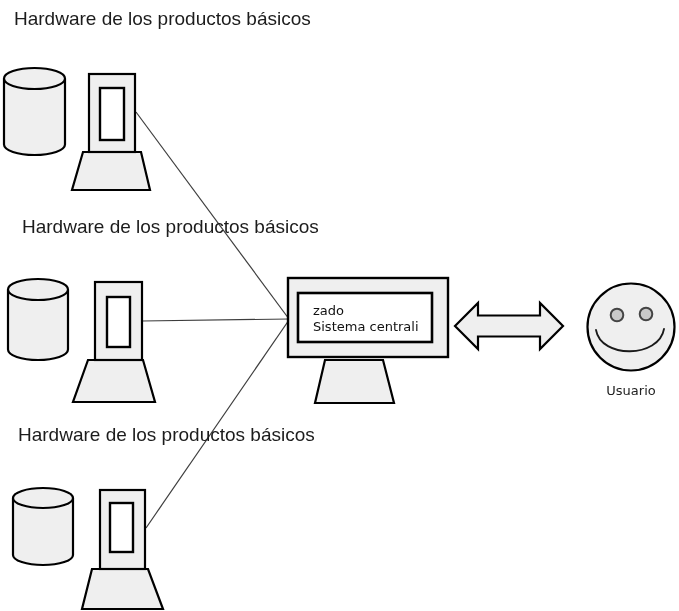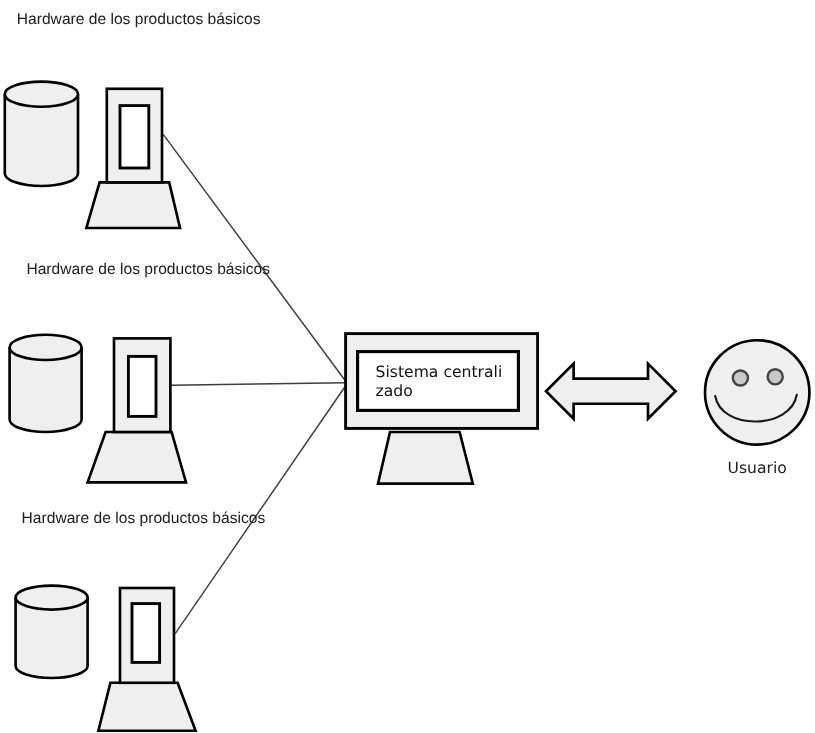--- a/index.html
+++ b/index.html
@@ -16,21 +16,21 @@
     font-family: "Liberation Sans", sans-serif;
   }
   #shapes {
     position: absolute;
     left: 0;
     top: 0;
   }
   .group-label {
     position: absolute;
     font-family: "Liberation Sans", sans-serif;
-    font-size: 13px;
+    font-size: 19px;
     color: #1c1c1c;
     white-space: nowrap;
   }
   .screen-text {
     position: absolute;
     left: 313px;
     top: 303px;
     width: 118px;
     font-family: "DejaVu Sans", sans-serif;
     font-size: 13px;
@@ -118,19 +118,19 @@
     </g>
   </svg>
 
   <div class="group-label" style="left:14px; top:8px">Hardware de los productos básicos</div>
 
   <div class="group-label" style="left:22px; top:216px">Hardware de los productos básicos</div>
 
   <div class="group-label" style="left:18px; top:424px">Hardware de los productos básicos</div>
 
   <div class="screen-text">
+    <div>zado</div>
     <div>Sistema centrali</div>
-    <div>zado</div>
   </div>
 
   <div class="user-label">Usuario</div>
 
 </div>
 
 </body></html>

